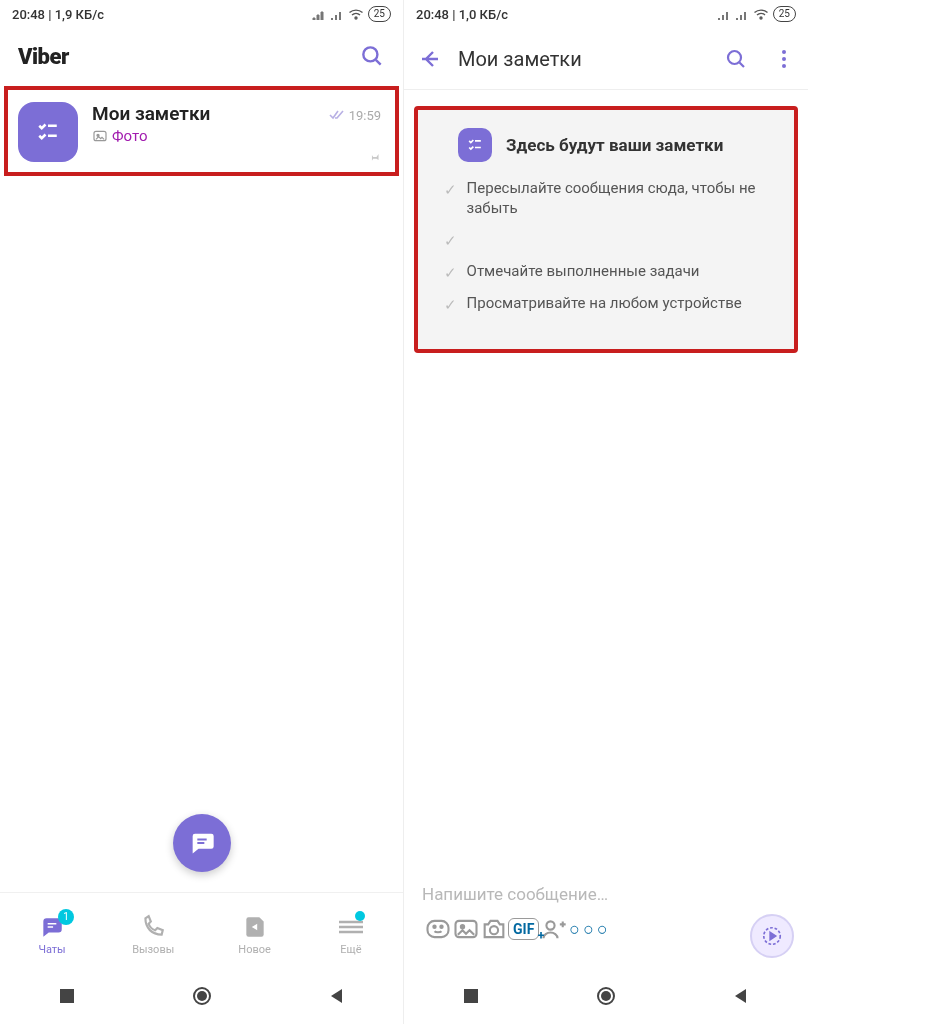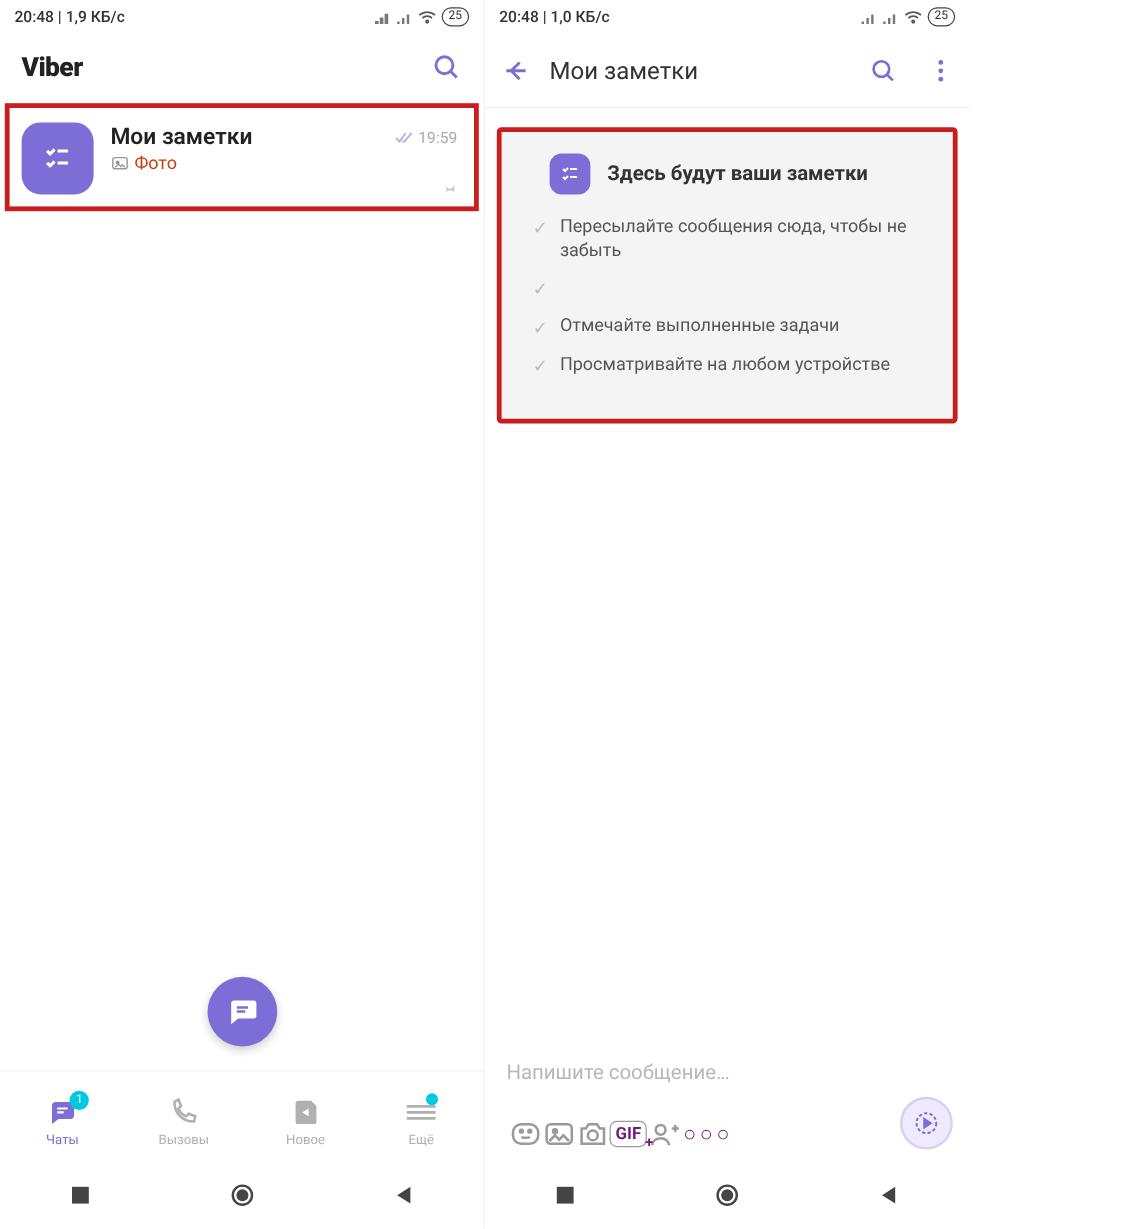--- a/index.html
+++ b/index.html
@@ -69,21 +69,21 @@
     width: 60px; height: 60px;
     background: #7c6ed6;
     border-radius: 16px;
     display: flex; align-items: center; justify-content: center;
     color: #fff;
   }
   .chat-info { flex: 1; min-width: 0; }
   .chat-top { display: flex; justify-content: space-between; align-items: baseline; }
   .chat-title { font-size: 19px; font-weight: 600; }
   .chat-meta { font-size: 13px; color: #aaa; display: flex; align-items: center; gap: 4px; }
-  .chat-sub { color: #c2410c; font-size: 15px; margin-top: 2px; display: flex; align-items: center; gap: 4px; }
+  .chat-sub { color: #a21caf; font-size: 15px; margin-top: 2px; display: flex; align-items: center; gap: 4px; }
   .pin { position: absolute; right: 14px; bottom: 8px; color: #c9c9c9; }
 
   
   .app-bar2 {
     height: 62px;
     display: flex;
     align-items: center;
     padding: 0 14px;
     gap: 16px;
     border-bottom: 1px solid #eee;
@@ -163,26 +163,26 @@
     position: absolute;
     left: 0; right: 10px;
     bottom: 110px;
     padding: 10px 18px;
   }
   .input-placeholder { color: #b8b8b8; font-size: 17px; }
 
   .attach-bar {
     position: absolute;
     left: 0; right: 0;
-    bottom: 52px;
+    bottom: 68px;
     height: 54px;
     display: flex;
     align-items: center;
     padding: 0 20px;
-    color: #701a75;
+    color: #0369a1;
   }
   .attach-item { display: flex; align-items: center; justify-content: center; }
   .voice-fab {
     position: absolute;
     right: 14px;
     bottom: 66px;
     width: 44px; height: 44px;
     border-radius: 50%;
     border: 2px solid #d6d0f4;
     background: #efeaff;

